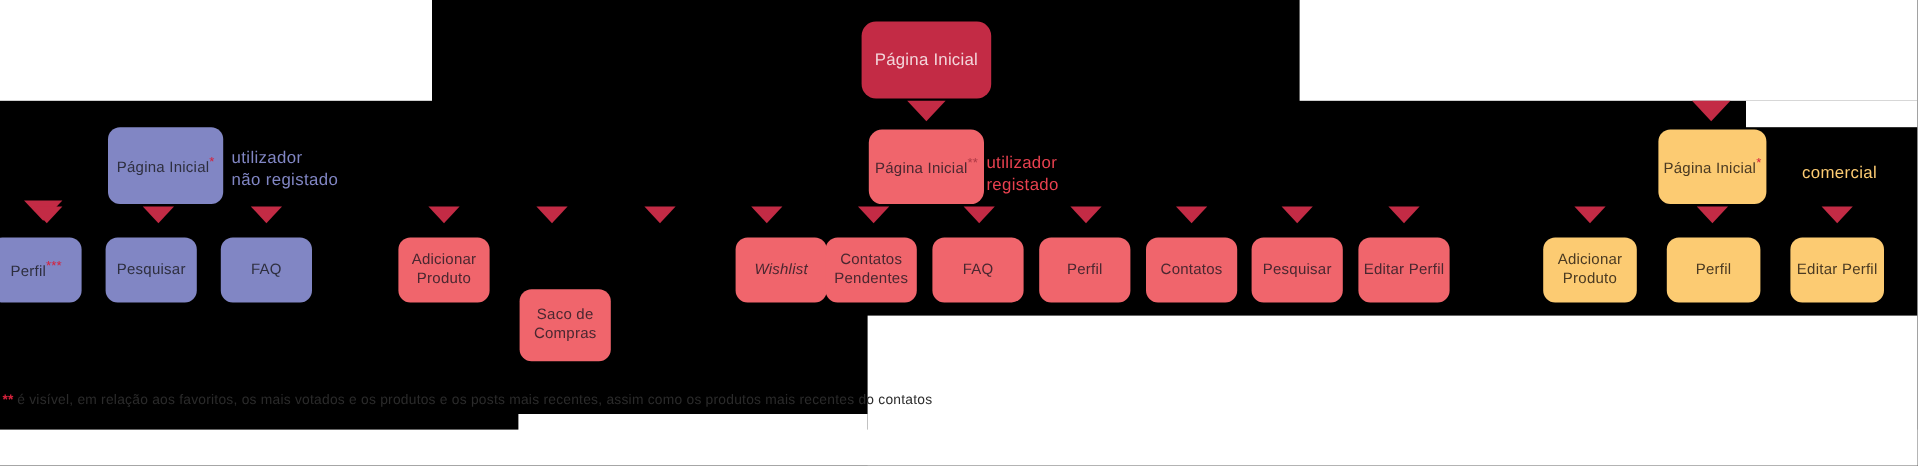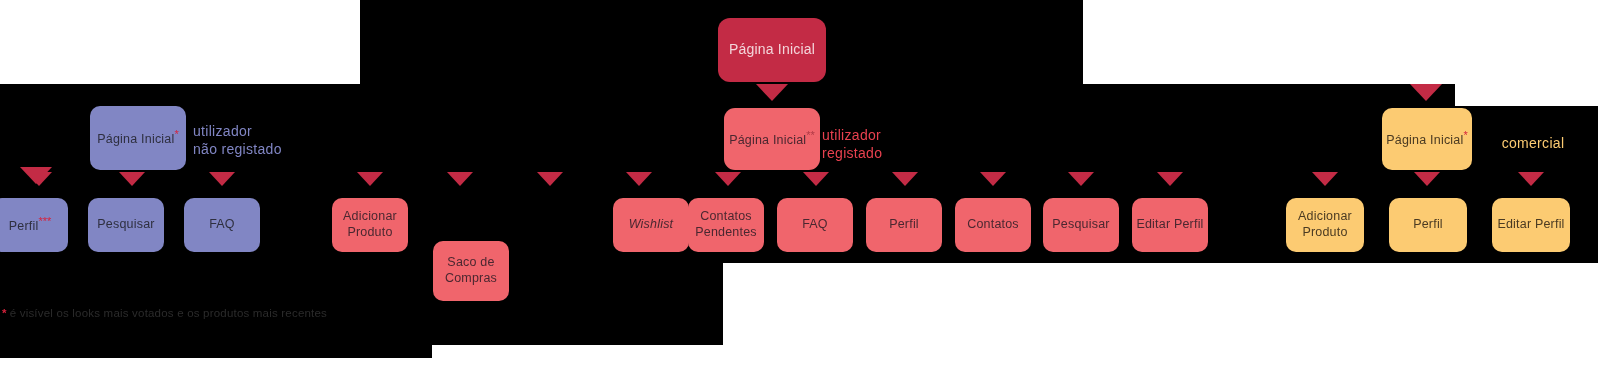--- a/index.html
+++ b/index.html
@@ -183,17 +183,17 @@
     <span class="lbl" style="white-space:pre-line;">Adicionar
 Produto</span>
   </div>
   <div class="node yellow" style="left:1389px;top:198px;width:78px;height:54px;">
     <span class="lbl" style="white-space:pre-line;">Perfil</span>
   </div>
   <div class="node yellow" style="left:1492px;top:198px;width:78px;height:54px;">
     <span class="lbl" style="white-space:pre-line;">Editar Perfil</span>
   </div>
 
-  <div class="footnote" style="left:2px;top:307px;">
-    <span class="fstar">*</span><span class="ftxt">é visível os looks mais votados e os produtos mais recentes</span>
+  <div class="footnote" style="left:2px;top:328px;">
+    <span class="fstar">**</span><span class="ftxt">é visível, em relação aos favoritos, os mais votados e os produtos e os posts mais recentes, assim como os produtos mais recentes do contatos</span>
   </div>
 
 </div>
 
 </body></html>

